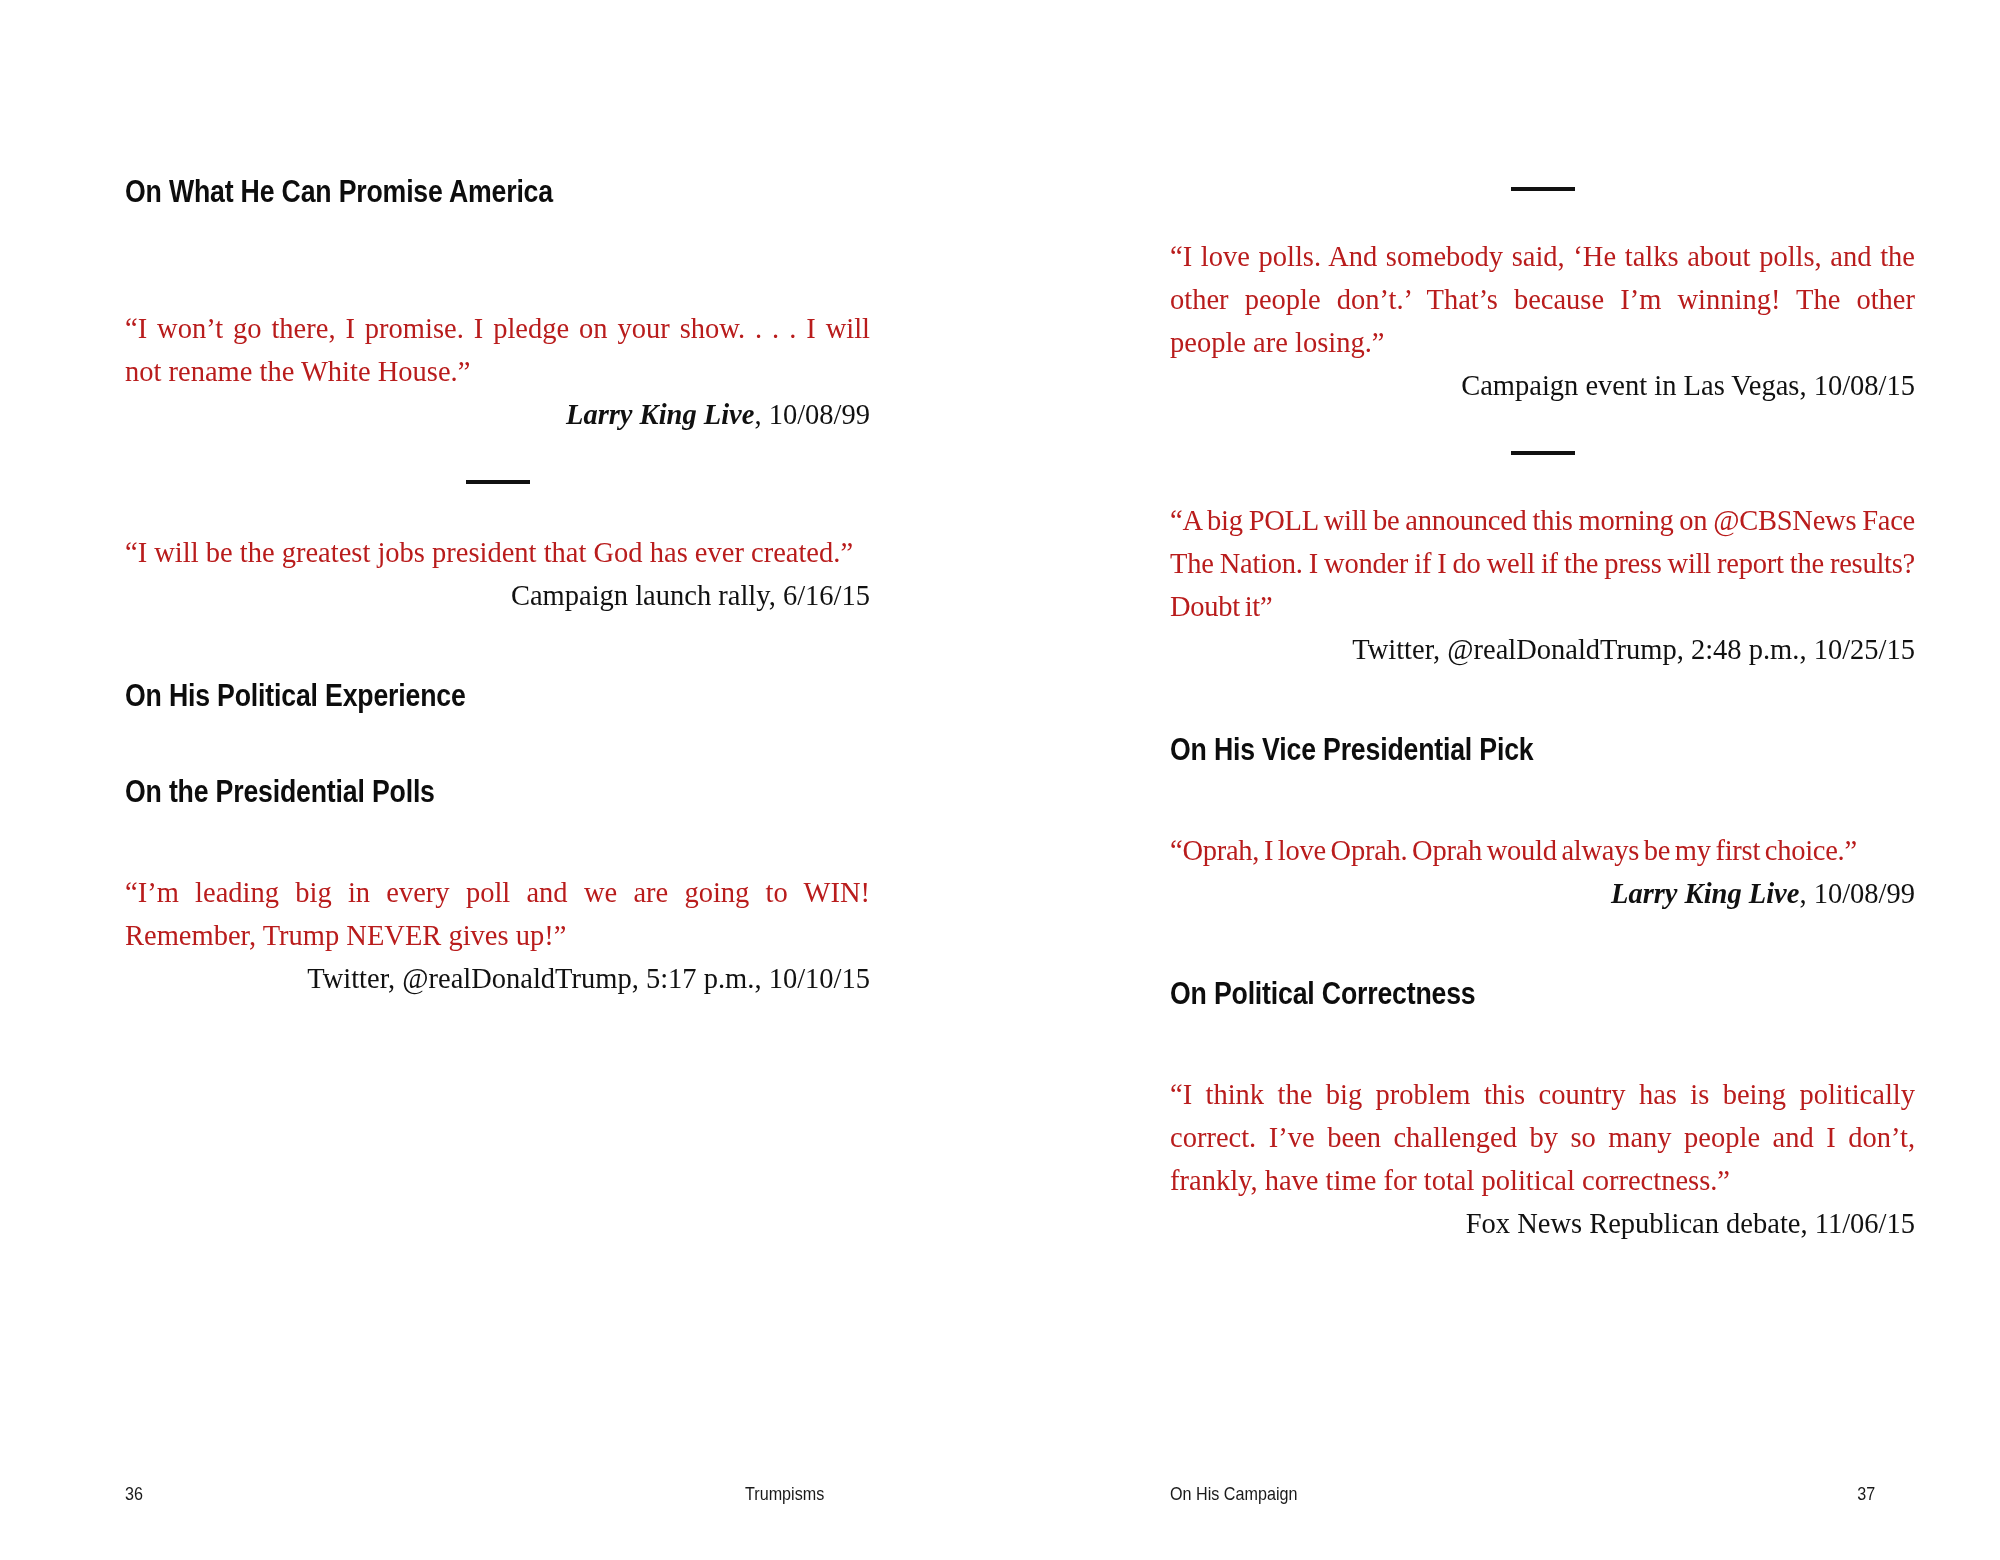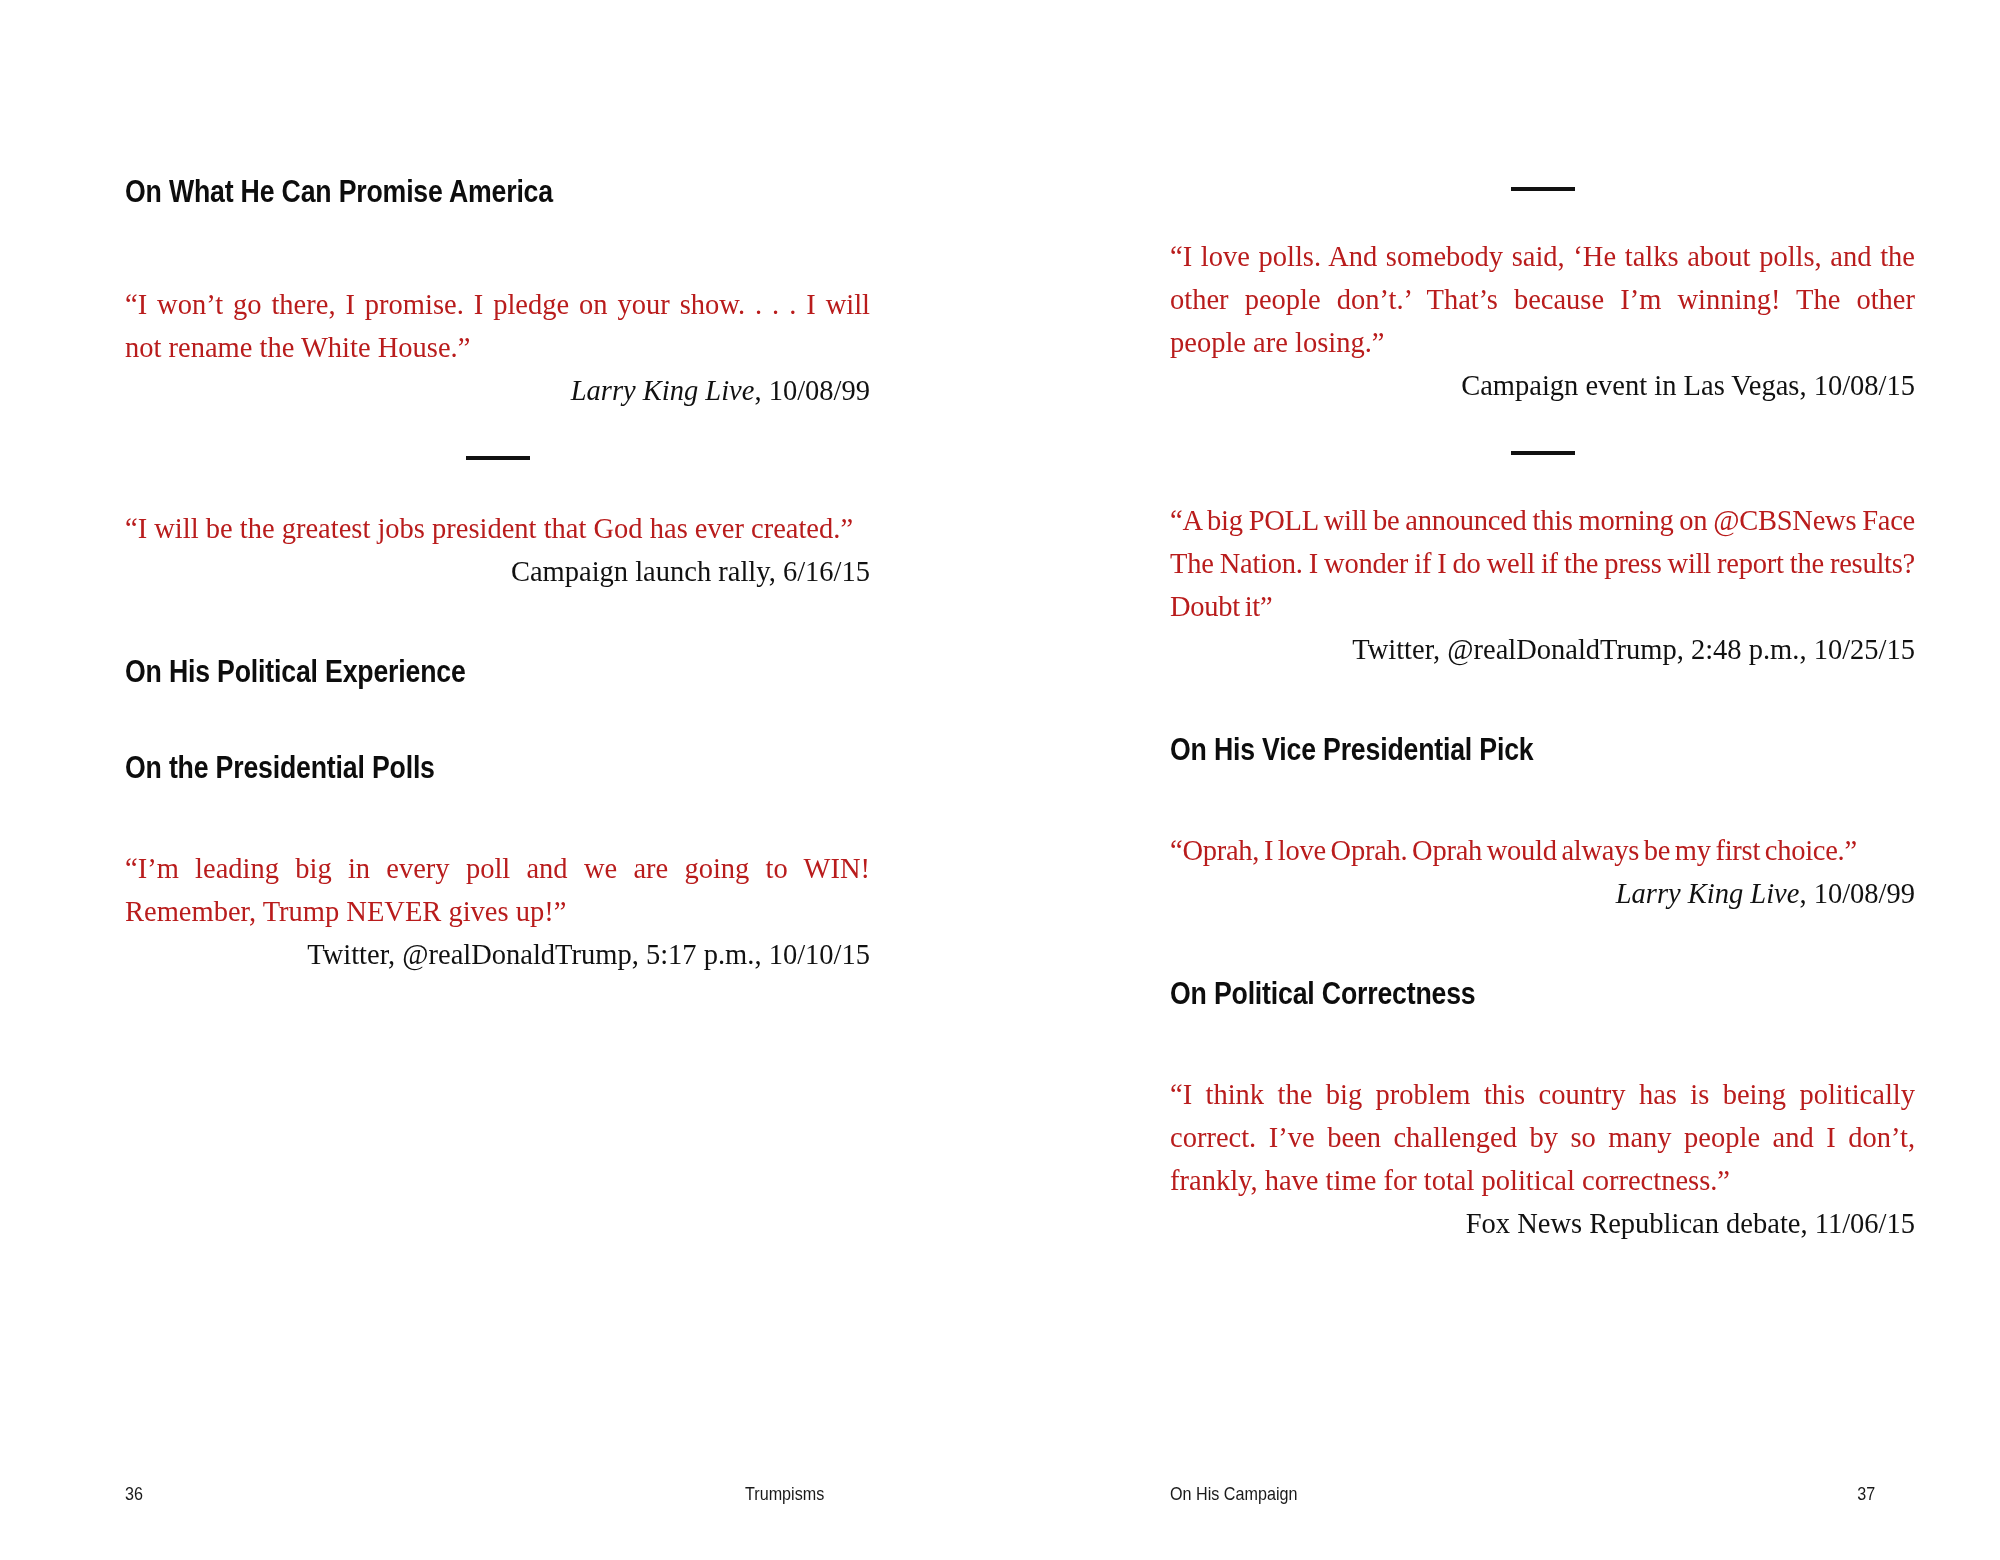--- a/index.html
+++ b/index.html
@@ -68,21 +68,21 @@
   .quote-text.last-line-left { text-align-last: left; }
   .quote-text.tight { word-spacing: -2.2px; letter-spacing: -0.25px; }
 
   .attribution {
     font-size: 28.5px;
     line-height: 43px;
     text-align: right;
     margin: 0;
     color: #111111;
   }
-  .attribution .title-italic { font-style: italic; }
+  .attribution .title-italic { font-style: italic; font-weight: bold; }
 
   .divider-wrap {
     display: flex;
     justify-content: center;
   }
   .divider {
     width: 64px;
     height: 4px;
     background: #111111;
   }
@@ -115,21 +115,21 @@
 </style>
 </head>
 <body>
 
 <div class="page">
   <div class="spread">
 
     <div class="leaf leaf-left">
       <div class="col" id="left-col">
           <h2 class="section-heading" style="margin-top: 0px;">On What He Can Promise America</h2>
-          <div class="quote-block" style="margin-top: 74px;">
+          <div class="quote-block" style="margin-top: 98px;">
             <p class="quote-text last-line-left">“I won’t go there, I promise. I pledge on your show. . . . I will not rename the White House.”</p>
             <p class="attribution"><span class="title-italic">Larry King Live</span><span>, 10/08/99</span></p>
           </div>
           <div class="divider-wrap" style="margin-top: 44px;">
             <div class="divider"></div>
           </div>
           <div class="quote-block" style="margin-top: 47px;">
             <p class="quote-text last-line-left">“I will be the greatest jobs president that God has ever created.”</p>
             <p class="attribution"><span>Campaign launch rally, 6/16/15</span></p>
           </div>

